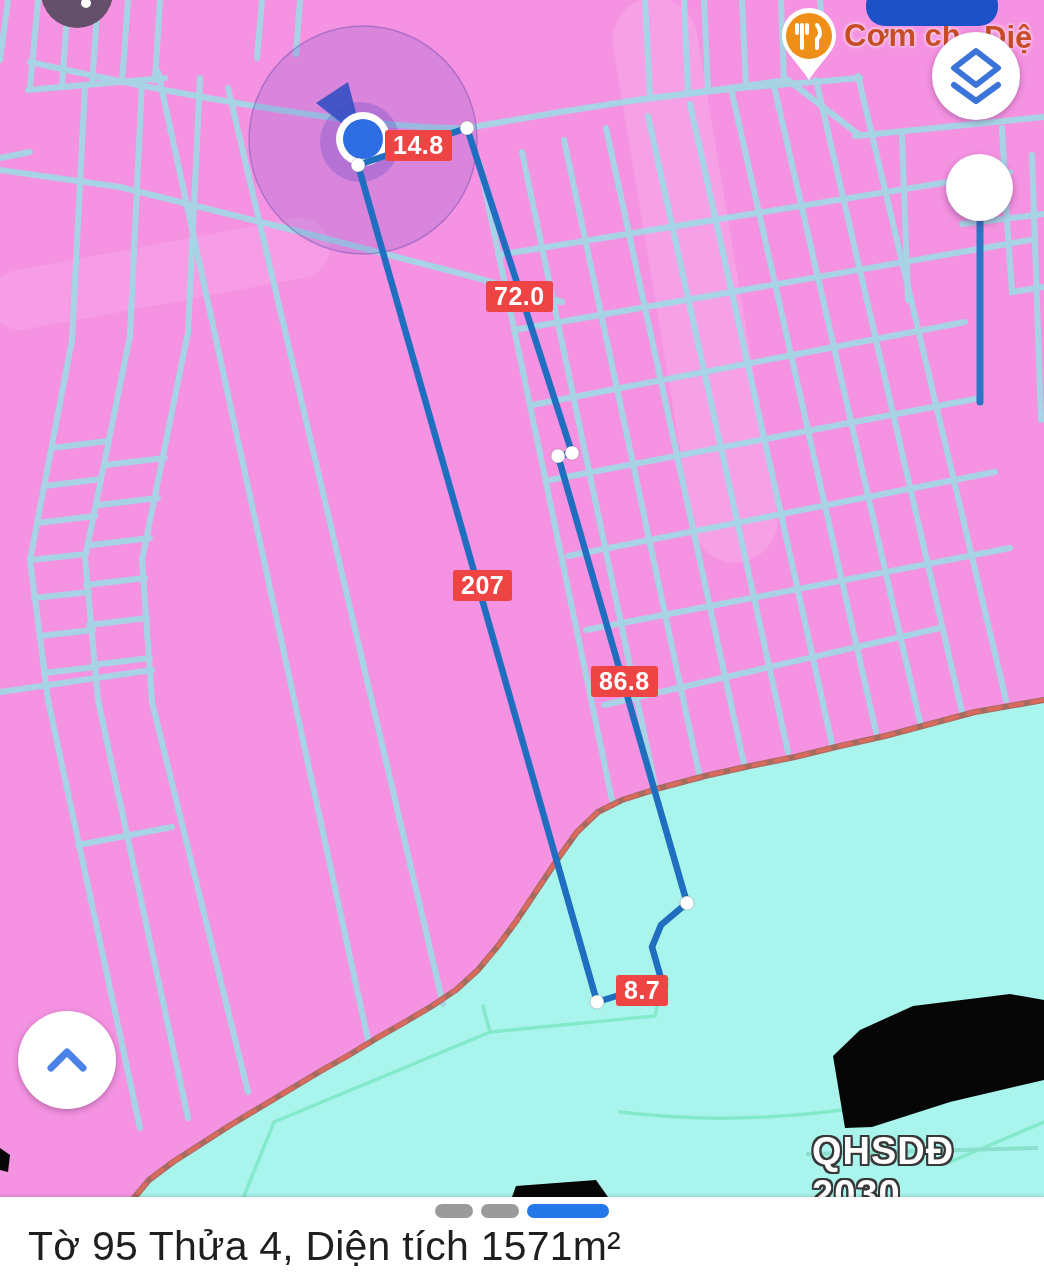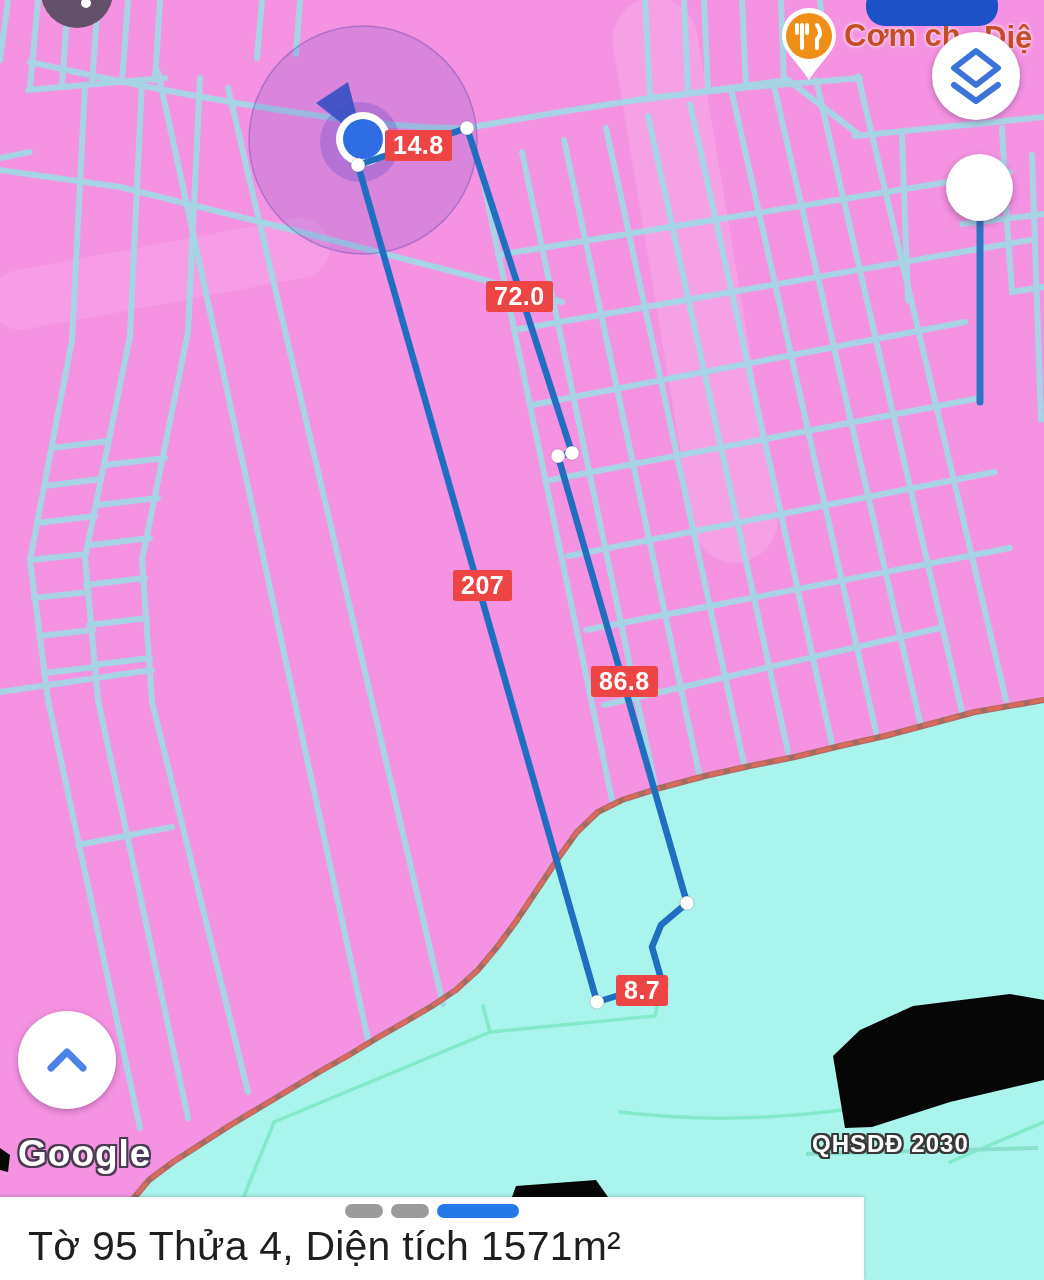--- a/index.html
+++ b/index.html
@@ -33,28 +33,28 @@
       box-shadow:0 2px 6px rgba(60,30,70,.35);display:flex;align-items:center;justify-content:center;}
   #layers-button{left:932px;top:32px;width:88px;height:88px;}
   #compass-slot{left:946px;top:154px;width:67px;height:67px;box-shadow:0 3px 7px rgba(60,30,70,.4);}
   #locate-button{left:18px;top:1011px;width:98px;height:98px;}
 
   
   .outlined{position:absolute;color:#fff;font-weight:700;
      text-shadow:-2px -2px 0 #4a3a52,2px -2px 0 #4a3a52,-2px 2px 0 #4a3a52,2px 2px 0 #4a3a52,
                  -2px 0 0 #4a3a52,2px 0 0 #4a3a52,0 -2px 0 #4a3a52,0 2px 0 #4a3a52;}
   #google-logo{left:18px;top:1133px;font-size:37px;letter-spacing:1px;}
-  #plan-label{left:812px;top:1130px;font-size:24px;letter-spacing:1px;
+  #plan-label{left:812px;top:1130px;font-size:38px;letter-spacing:1px;
      text-shadow:-2px -2px 0 #383838,2px -2px 0 #383838,-2px 2px 0 #383838,2px 2px 0 #383838,
                  -2px 0 0 #383838,2px 0 0 #383838,0 -2px 0 #383838,0 2px 0 #383838;}
   #plan-underline{position:absolute;left:806px;top:1149px;width:232px;height:4px;
      background:#8adfcd;transform:rotate(-1.5deg);}
 
   
-  #bottom-sheet{position:absolute;left:0;bottom:0;width:864px;height:83px;background:#ffffff;
+  #bottom-sheet{position:absolute;left:0;bottom:0;width:1044px;height:83px;background:#ffffff;
      box-shadow:0 -1px 4px rgba(0,0,0,.15);}
   #page-dots{position:absolute;left:0;top:7px;width:100%;display:flex;
      justify-content:center;gap:8px;}
   .dot{height:14px;border-radius:7px;}
   .dot.inactive{width:38px;background:#9b9b9b;}
   .dot.active{width:82px;background:#2478e8;}
   #sheet-title{position:absolute;left:28px;top:26px;font-size:41px;color:#1d1f21;
      letter-spacing:.2px;}
 </style>
 </head>
@@ -249,21 +249,20 @@
   </div>
 
   <div class="round-btn" id="compass-slot"></div>
 
   <div class="round-btn" id="locate-button">
     <svg width="44" height="28" viewBox="0 0 44 28">
       <path d="M6,22 L22,6 L38,22" fill="none" stroke="#4a82e8" stroke-width="7" stroke-linecap="round" stroke-linejoin="round"></path>
     </svg>
   </div>
 
-  <div class="outlined" id="google-logo">Google</div>
   <div id="plan-underline"></div>
   <div class="outlined" id="plan-label">QHSDĐ 2030</div>
 
   <div id="bottom-sheet">
     <div id="page-dots">
         <span class="dot inactive"></span>
         <span class="dot inactive"></span>
         <span class="dot active"></span>
       </div>
     <div id="sheet-title">Tờ 95 Thửa 4, Diện tích 1571m²</div>

